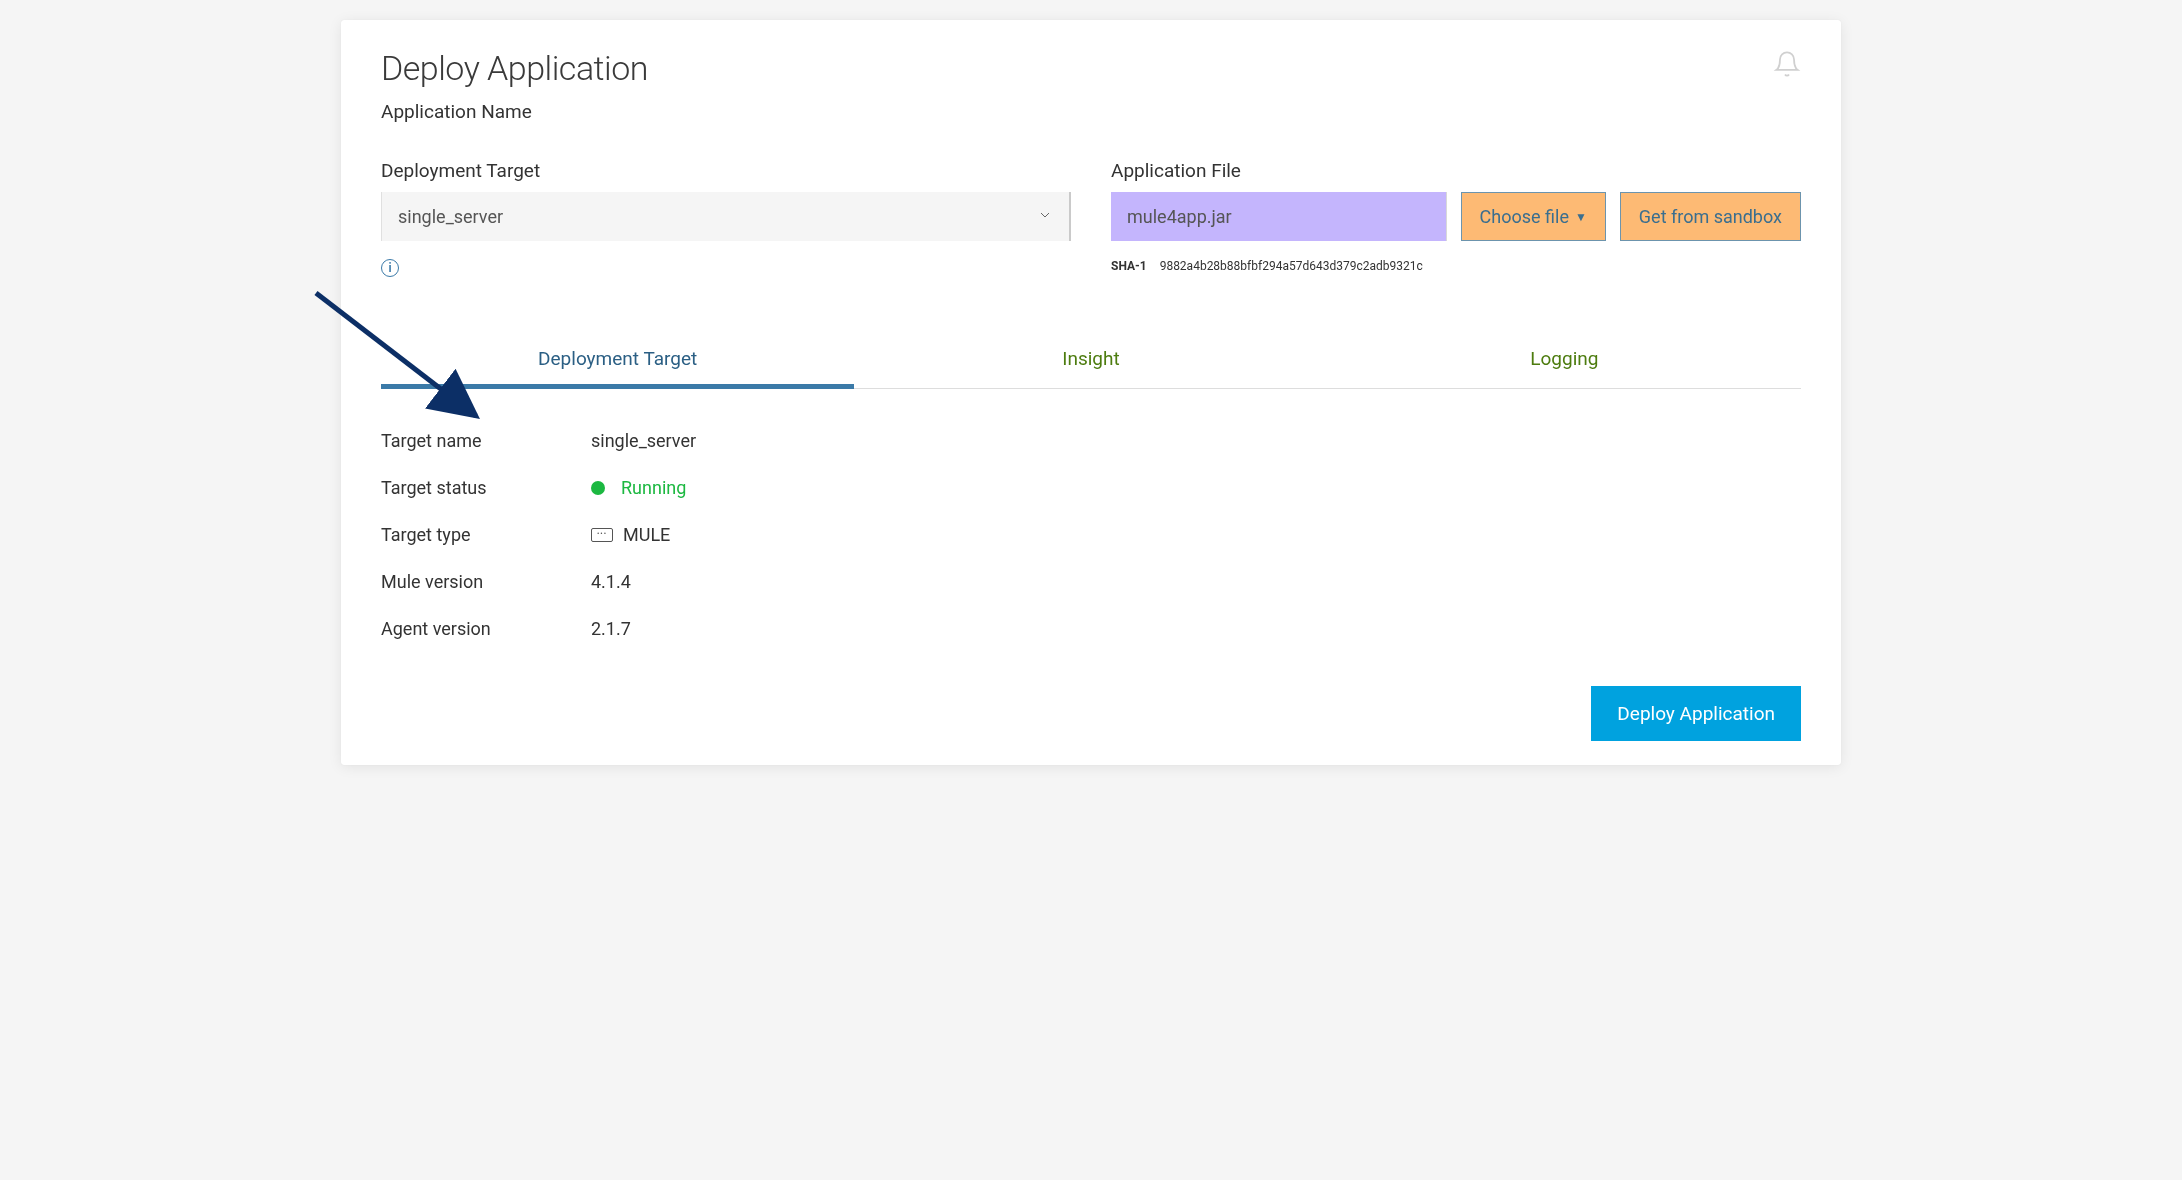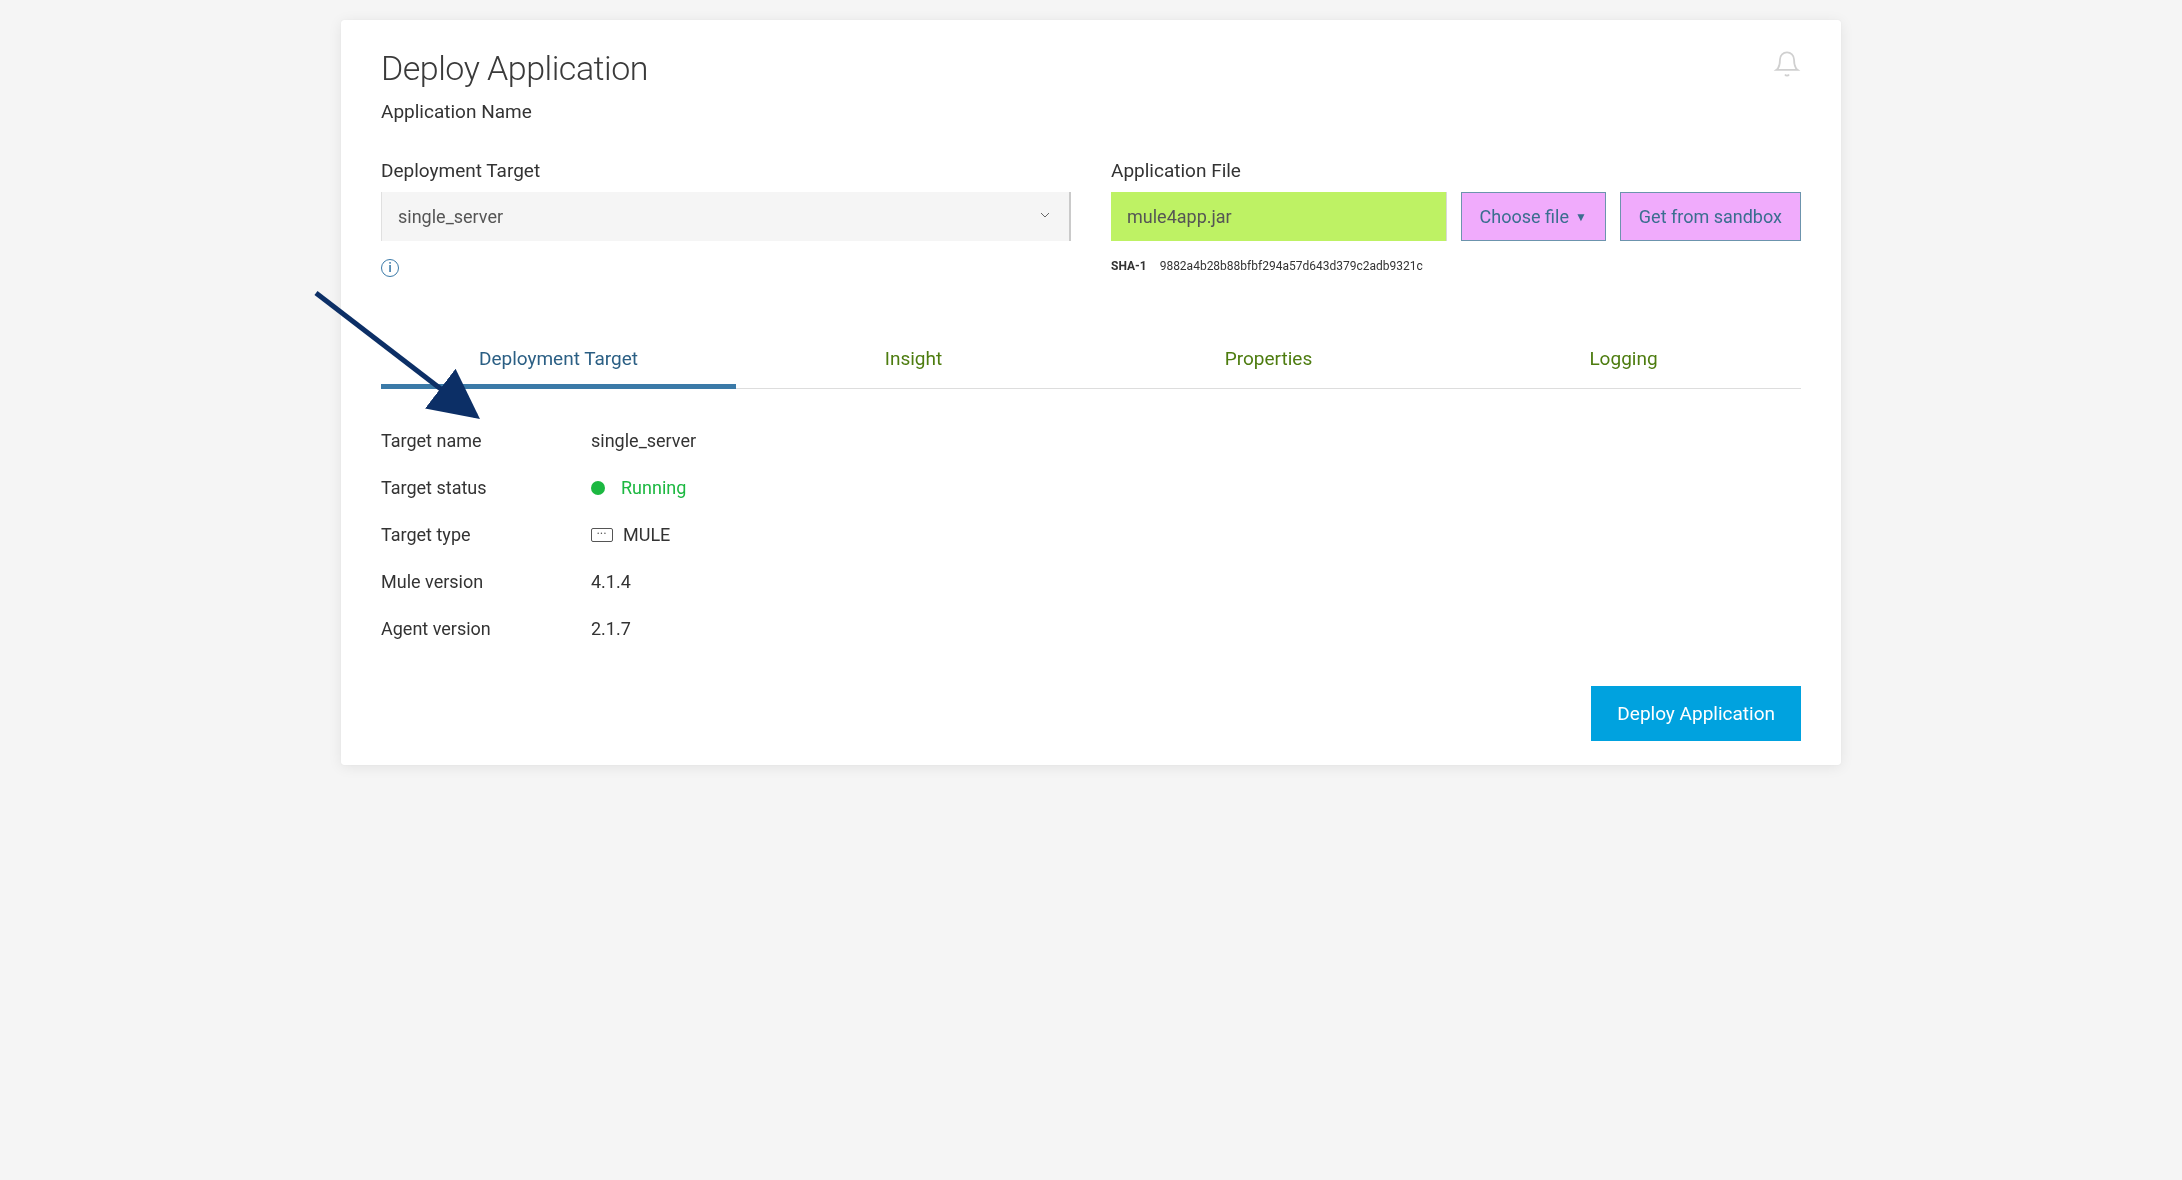--- a/index.html
+++ b/index.html
@@ -92,28 +92,28 @@
     .file-row {
       display: flex;
       gap: 14px;
       align-items: stretch;
     }
     .file-display {
       flex: 1;
       padding: 14px 16px;
       font-size: 18px;
       color: #555;
-      background: #bef264;
+      background: #c4b5fd;
       border-right: 1px solid #d8d8d8;
     }
     .btn-outline {
       padding: 12px 18px;
       font-size: 18px;
       color: #3a6e8f;
-      background: #f0abfc;
+      background: #fdba74;
       border: 1.5px solid #6c94ad;
       cursor: pointer;
       white-space: nowrap;
       display: inline-flex;
       align-items: center;
       gap: 6px;
     }
     .caret-down {
       font-size: 12px;
     }
@@ -280,21 +280,20 @@
       <div class="sha-row">
         <span class="sha-label">SHA-1</span>
         <span class="sha-value">9882a4b28b88bfbf294a57d643d379c2adb9321c</span>
       </div>
     </div>
   </div>
 
   <div class="tabs">
     <div class="tab active">Deployment Target</div>
     <div class="tab">Insight</div>
-    <div class="tab">Properties</div>
     <div class="tab">Logging</div>
   </div>
 
   <div class="details">
     <div class="detail-row">
       <div class="detail-label">Target name</div>
       <div class="detail-value">single_server</div>
     </div>
     <div class="detail-row">
       <div class="detail-label">Target status</div>

